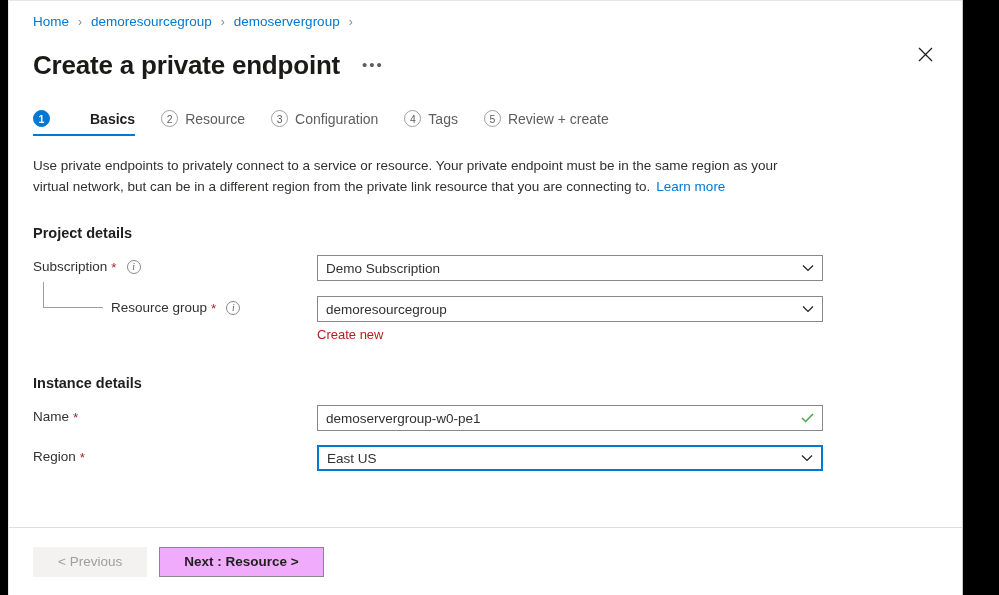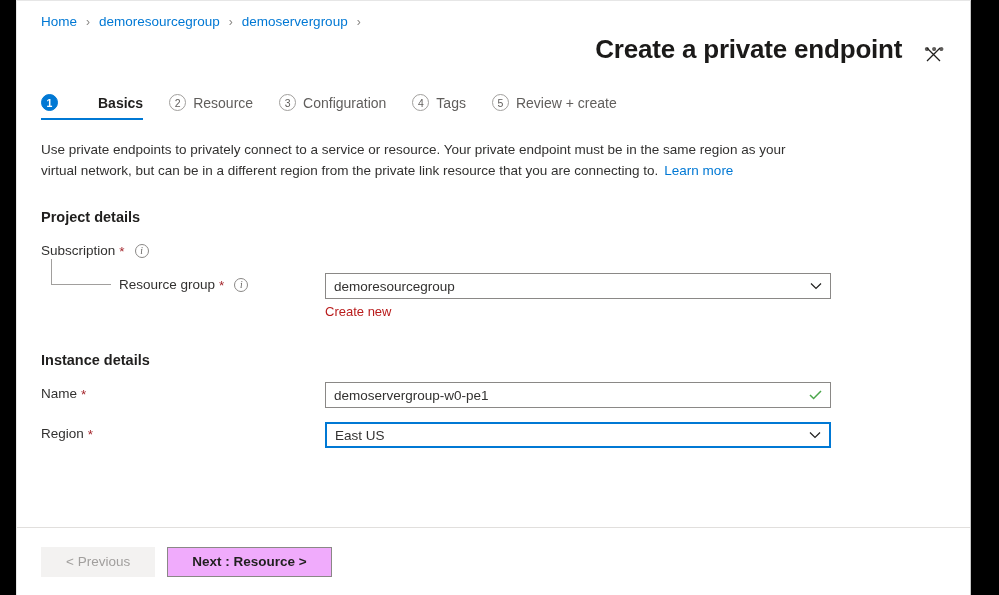--- a/index.html
+++ b/index.html
@@ -11,21 +11,21 @@
   body {
     width: 999px;
     height: 595px;
     font-family: "Liberation Sans", sans-serif;
     overflow: hidden;
   }
 
   
   .blade {
     position: absolute;
-    left: 16px;
+    left: 8px;
     top: 0;
     width: 955px;
     height: 595px;
     background: #ffffff;
     border-top: 1px solid #e6e6e6;
     border-left: 1px solid #e6e6e6;
     border-right: 1px solid #c8c8c8;
     display: flex;
     flex-direction: column;
   }
@@ -53,22 +53,21 @@
   .crumb-sep {
     color: #8a8886;
     font-size: 12px;
     padding: 0 9px;
     display: inline-block;
   }
 
   .title-row {
     display: flex;
     align-items: baseline;
-    margin-top: 2px;
-    justify-content: flex-end;
+    margin-top: 18px;
   }
   .blade-title {
     font-size: 26px;
     font-weight: 600;
     color: #1b1a19;
     letter-spacing: -0.2px;
     line-height: 32px;
   }
   .ellipsis-btn {
     margin-left: 22px;
@@ -377,20 +376,30 @@
     </div>
 
     <div class="section-title">Project details</div>
 
     <div class="form-row">
       <div class="label-cell">
         <span>Subscription</span>
         <span class="req">*</span>
         <span class="info-icon">і</span>
       </div>
+      <div class="field-cell">
+        <div class="field">
+          <span>Demo Subscription</span>
+          <span class="chevron">
+            <svg width="12" height="8" viewBox="0 0 12 8" aria-hidden="true">
+              <path d="M1 1.5 L6 6.5 L11 1.5" stroke="#201f1e" stroke-width="1.2" fill="none"></path>
+            </svg>
+          </span>
+        </div>
+      </div>
     </div>
 
     <div class="form-row rg">
       <div class="label-cell indented">
         <span class="tree-connector"></span>
         <span>Resource group</span>
         <span class="req">*</span>
         <span class="info-icon">і</span>
       </div>
       <div class="field-cell">

